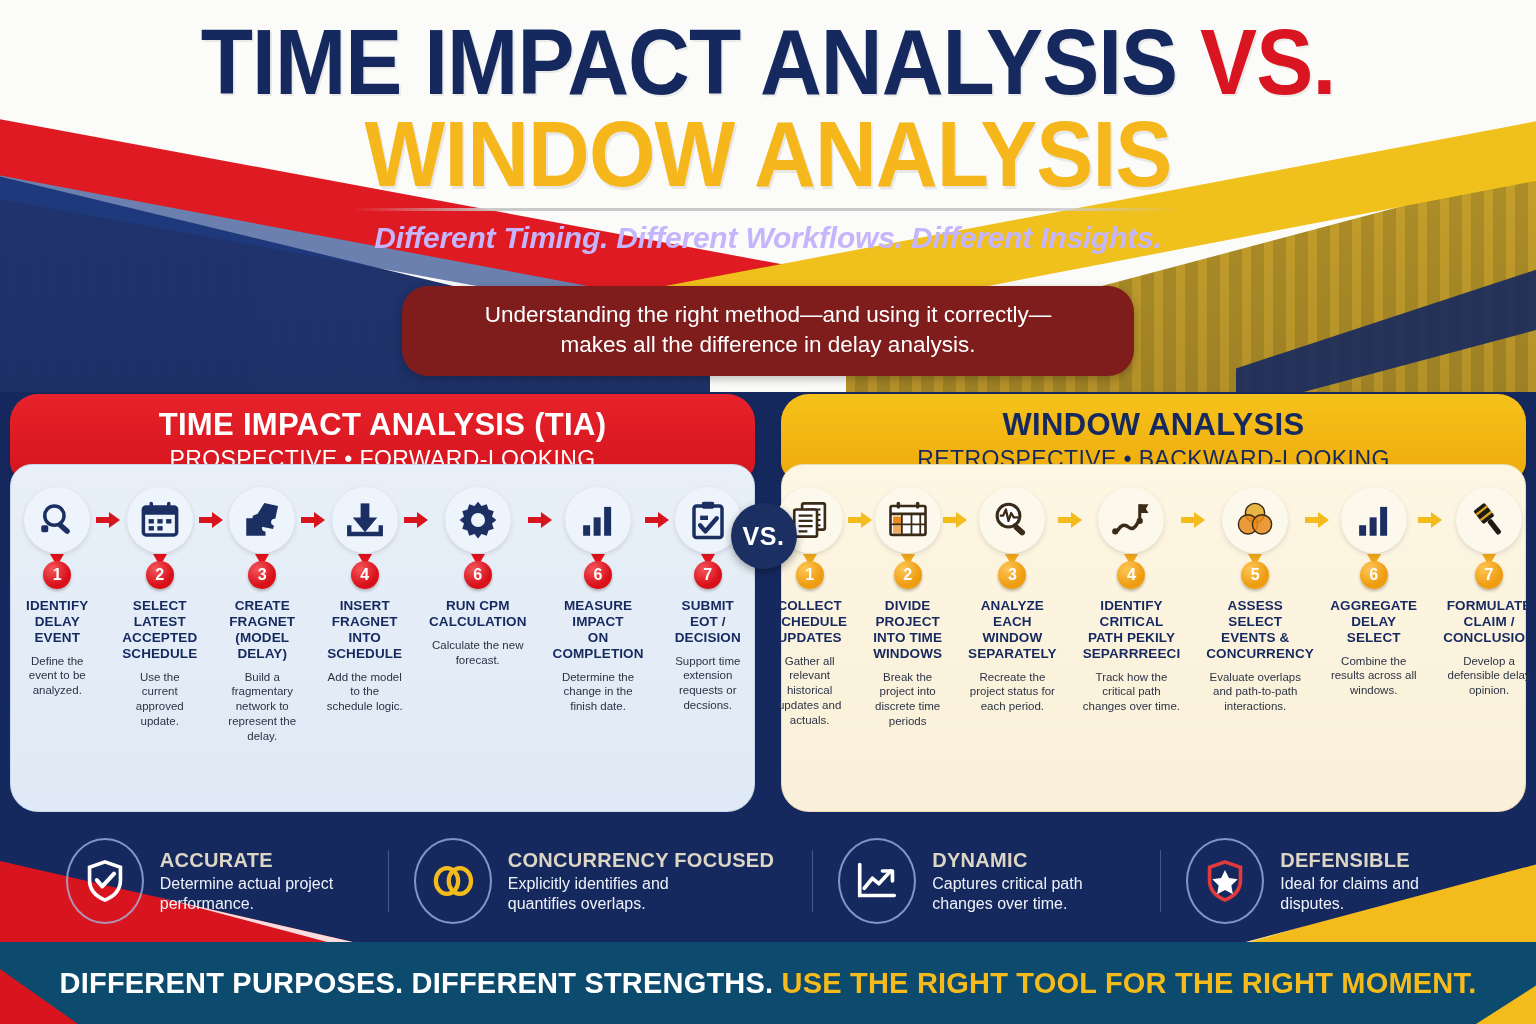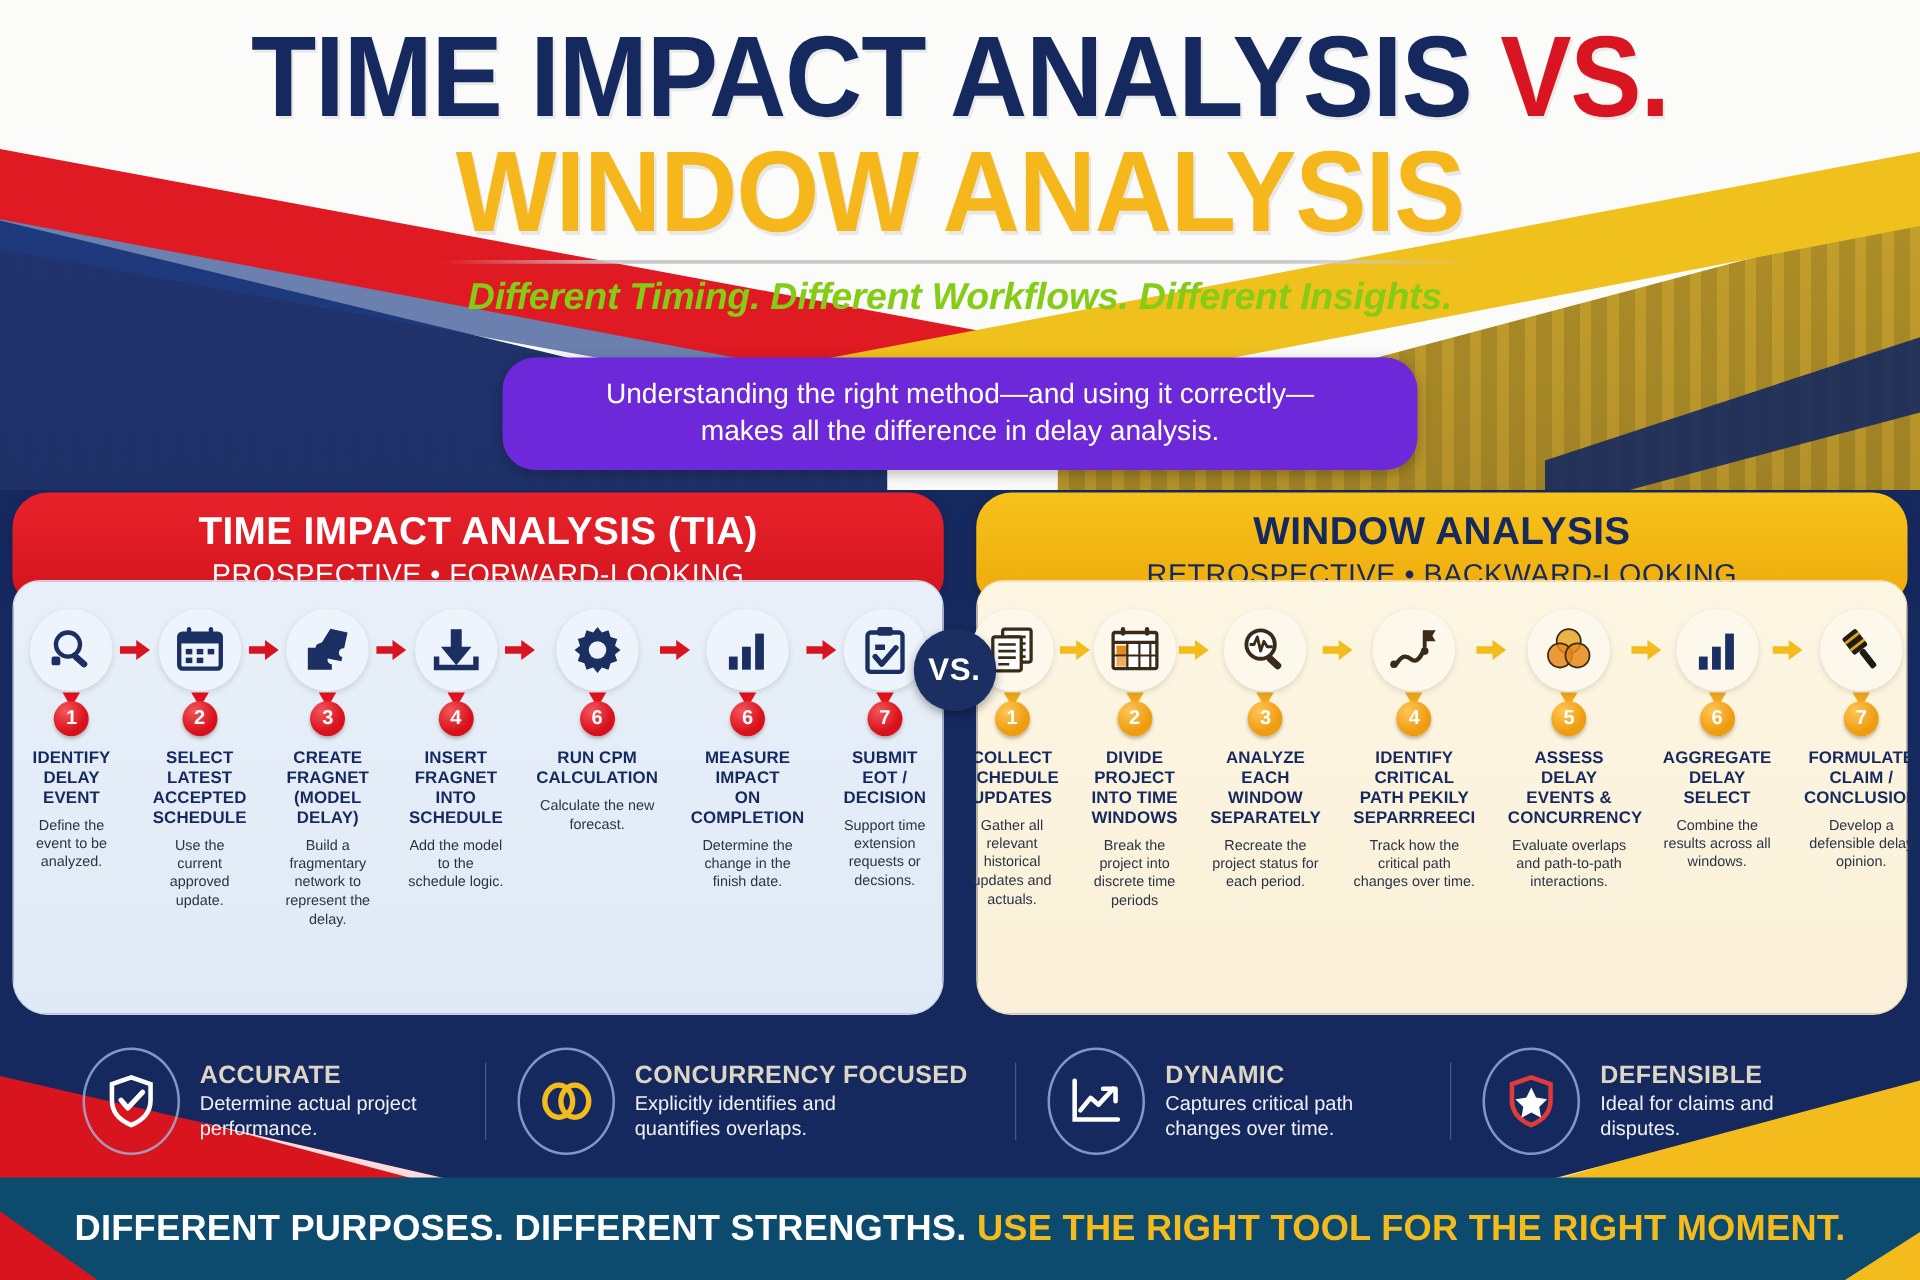--- a/index.html
+++ b/index.html
@@ -93,28 +93,28 @@
     font-weight: 900; font-size: 92px; letter-spacing: -1px;
     color: #f5b71b; line-height: 1.0; margin-top: 2px;
     transform: scaleX(.93); white-space: nowrap;
     text-shadow: 2px 3px 0 rgba(0,0,0,.08);
   }
   .rule {
     width: 828px; height: 3px; margin: 8px auto 0;
     background: linear-gradient(90deg, rgba(180,180,180,0), #c9c9c9 18%, #c9c9c9 82%, rgba(180,180,180,0));
   }
   .subtitle {
-    margin-top: 10px; color: #84cc16;
+    margin-top: 10px; color: #c4b5fd;
     font-weight: 700; font-style: italic; font-size: 30px;
     letter-spacing: -.2px;
   }
   .callout {
     position: absolute; left: 50%; transform: translateX(-50%); top: 286px;
     width: 732px; padding: 14px 28px 16px;
-    background: #6d28d9; color: #ffffff;
+    background: #7f1d1d; color: #ffffff;
     border-radius: 26px;
     text-align: center; font-size: 22.5px; line-height: 1.33;
     z-index: 7;
     box-shadow: 0 3px 10px rgba(0,0,0,.25);
   }
 
   
   .panels { position: absolute; left: 0; top: 388px; width: 1527px; height: 430px; z-index: 5; }
 
   .panel {
@@ -583,21 +583,21 @@
             <div class="icon-circle">
               <svg width="42" height="42" viewBox="0 0 48 48">
                 <circle cx="24" cy="16" r="11" fill="#e0a41a" fill-opacity=".8" stroke="#3a2a18" stroke-width="1.6"></circle>
                 <circle cx="16" cy="29" r="11" fill="#e8891a" fill-opacity=".85" stroke="#3a2a18" stroke-width="1.6"></circle>
                 <circle cx="32" cy="29" r="11" fill="#e8891a" fill-opacity=".85" stroke="#3a2a18" stroke-width="1.6"></circle>
               </svg>
             </div>
             <div class="pointer"></div>
             <div class="badge">5</div>
             <div class="step-title">
-              <div>ASSESS DELAY</div>
+              <div>ASSESS SELECT</div>
               <div>EVENTS &amp;</div>
               <div>CONCURRENCY</div>
             </div>
             <div class="step-desc">Evaluate overlaps and path-to-path interactions.</div>
           </div>
           <div class="arrow">
             <svg width="24" height="18" viewBox="0 0 24 18">
               <path d="M0 6h13V1l11 8-11 8v-5H0z" fill="#f3bb1c"></path>
             </svg>
           </div>

